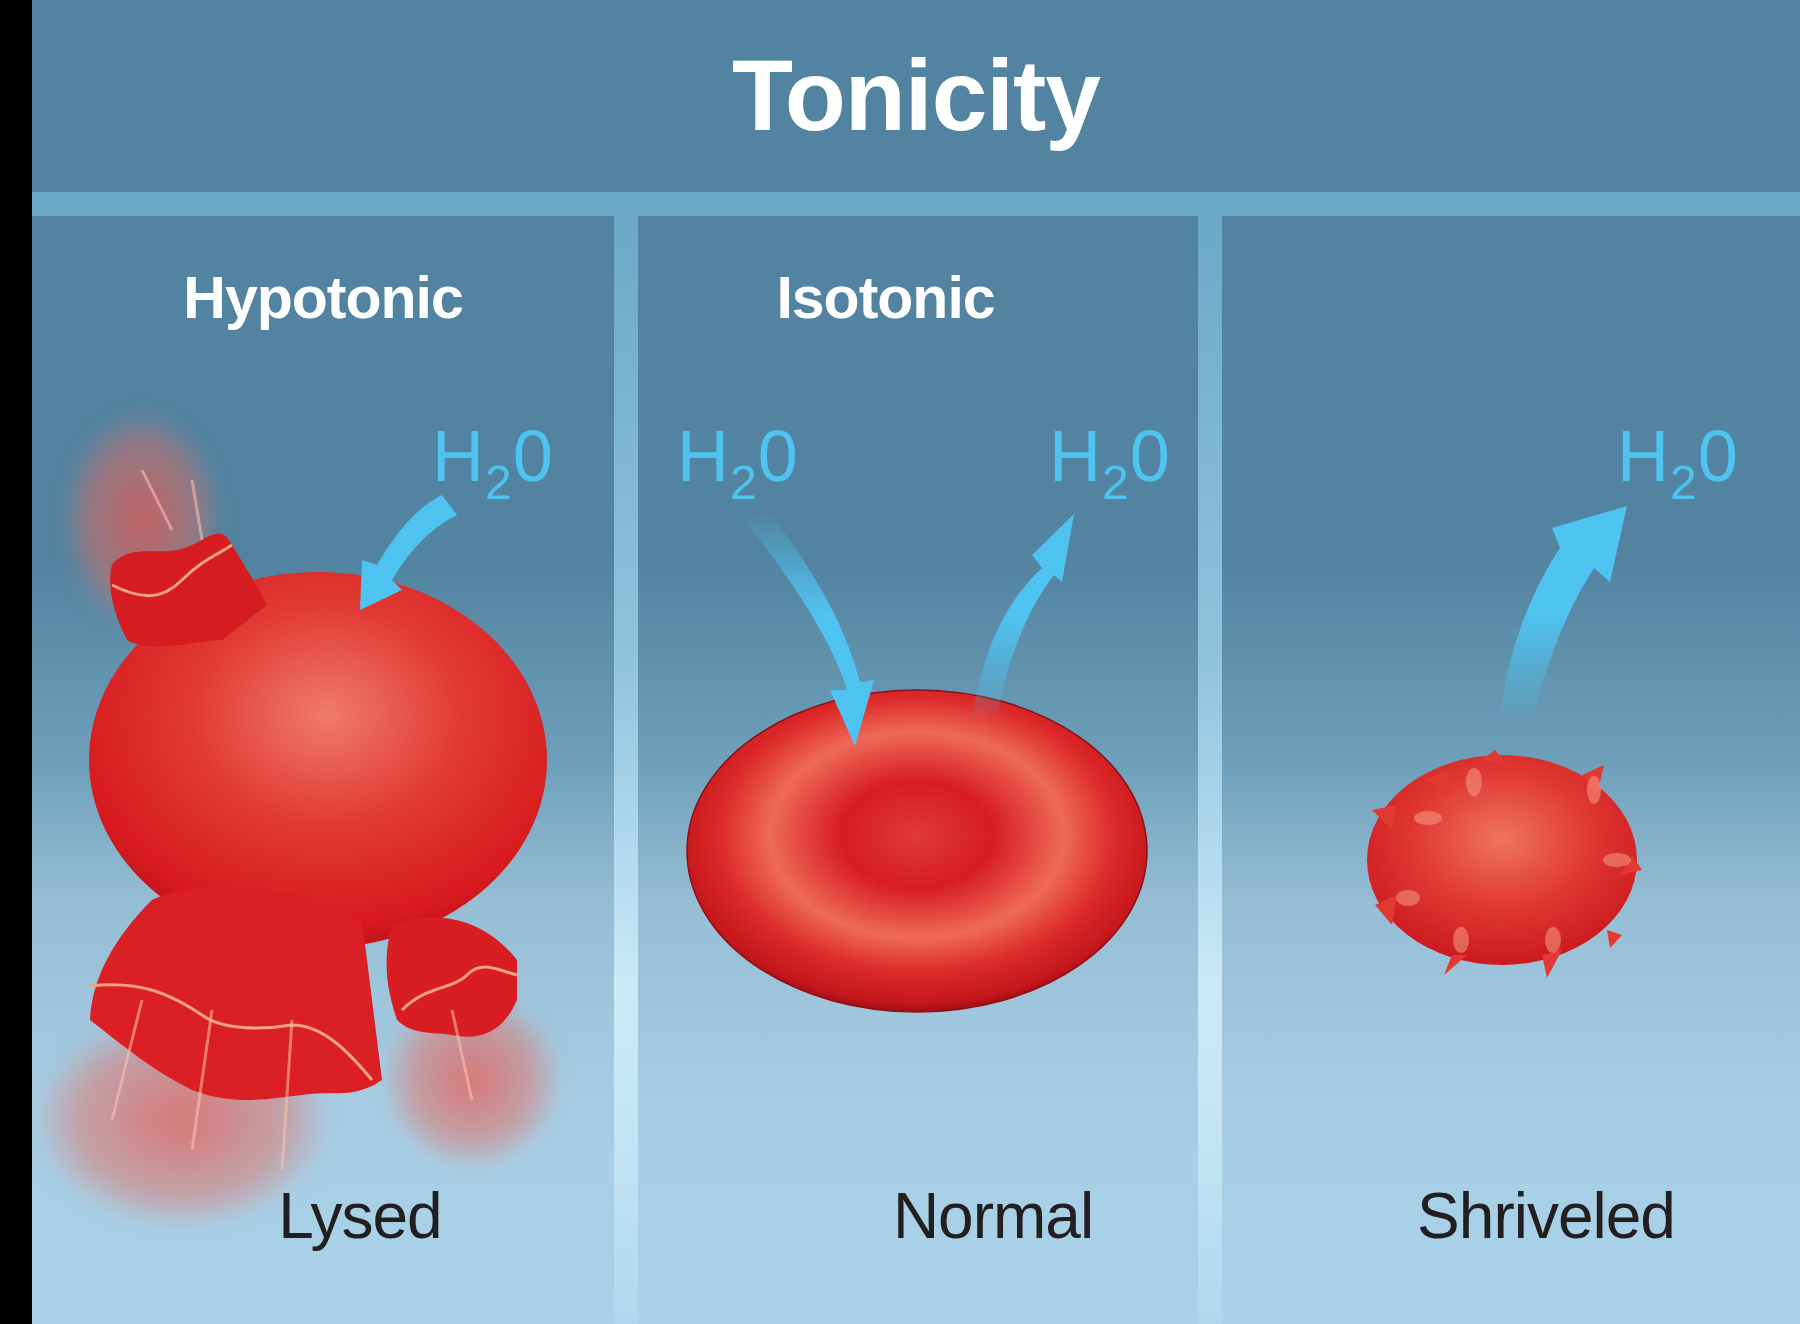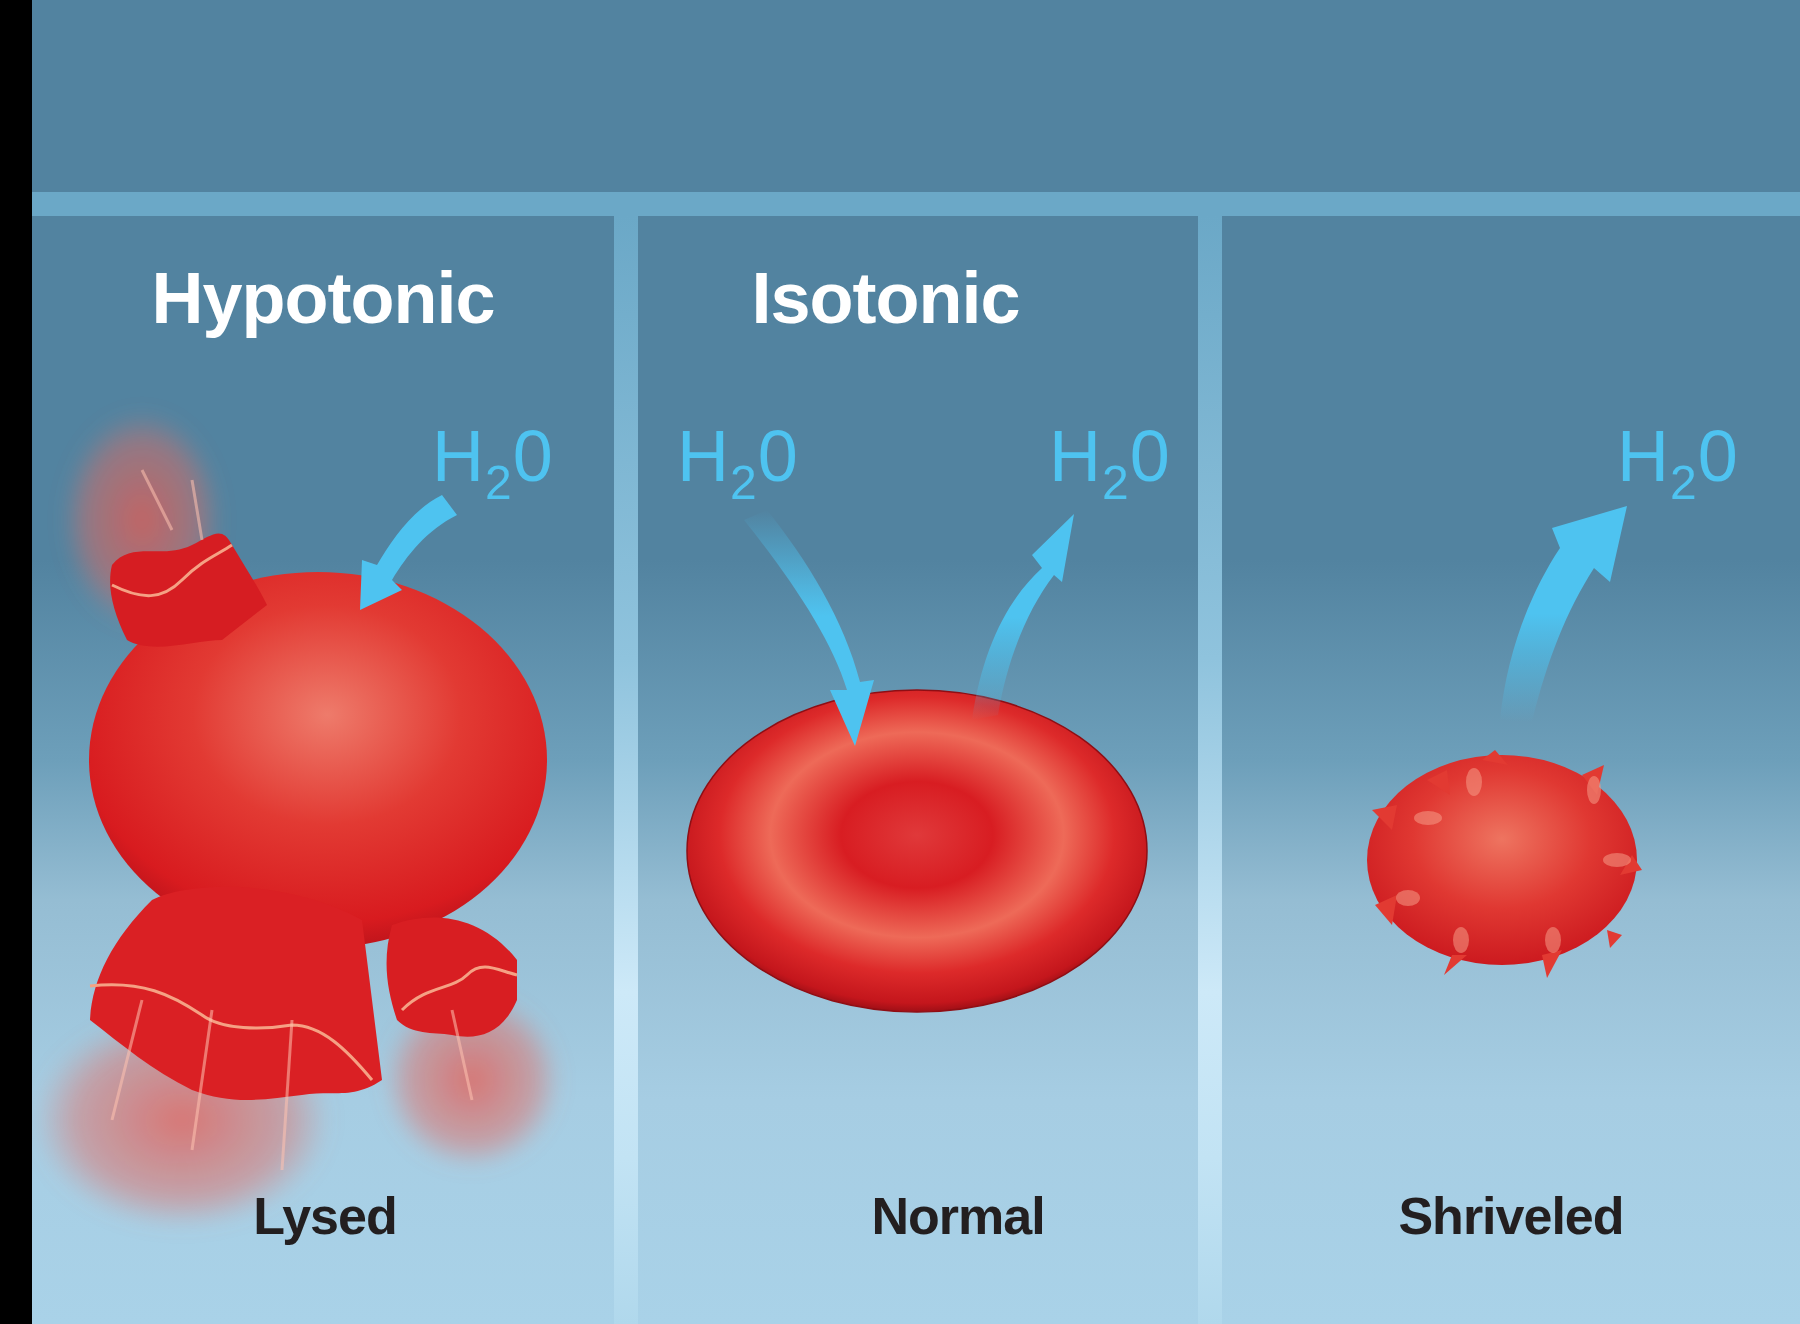--- a/index.html
+++ b/index.html
@@ -25,42 +25,43 @@
       position: absolute; top: 216px; width: 24px; height: 1108px;
       background: linear-gradient(to bottom, #6ba8c7 0%, #8fc3dd 40%, #cde9f8 70%, #c2e3f4 85%, #b0d8ec 100%);
     }
     .title {
       position: absolute; left: 0; width: 1768px; top: 40px; text-align: center;
       color: #ffffff; font-weight: bold; font-size: 100px; line-height: 110px;
       letter-spacing: -1px;
     }
     .col-title {
       position: absolute; top: 250px; text-align: center; color: #fff;
-      font-weight: bold; font-size: 72px; line-height: 96px; letter-spacing: -1px;
+      font-weight: bold; font-size: 59px; line-height: 96px; letter-spacing: -1px;
     }
     .result {
       position: absolute; top: 1174px; text-align: center; color: #231f20;
-      font-weight: bold; font-size: 52px; line-height: 84px; letter-spacing: -1px;
+      font-weight: normal; font-size: 64px; line-height: 84px; letter-spacing: -1px; padding-left: 35px;
     }
     .h2o {
       position: absolute; top: 416px; color: #4ec3f0; font-weight: normal;
       font-size: 72px; line-height: 80px; letter-spacing: -1px; white-space: nowrap;
     }
     .h2o .sub { font-size: 48px; position: relative; top: 18px; margin: 0 2px; }
     svg.art { position: absolute; left: 0; top: 0; }
   </style>
 </head>
 <body>
 
 <div class="canvas">
   <div class="header"></div>
   <div class="stripe"></div>
   <div class="divider" style="left:582px"></div>
   <div class="divider" style="left:1166px"></div>
 
+  <div class="title">Tonicity</div>
 
   <svg class="art" width="1768" height="1324" viewBox="0 0 1768 1324">
     <defs>
       <radialGradient id="gSphere" cx="0.52" cy="0.38" r="0.65">
         <stop offset="0" stop-color="#ee7b6b"></stop>
         <stop offset="0.45" stop-color="#e23a33"></stop>
         <stop offset="0.85" stop-color="#d81b1f"></stop>
         <stop offset="1" stop-color="#b5121a"></stop>
       </radialGradient>
       <radialGradient id="gDisc" cx="0.5" cy="0.45" r="0.55">

